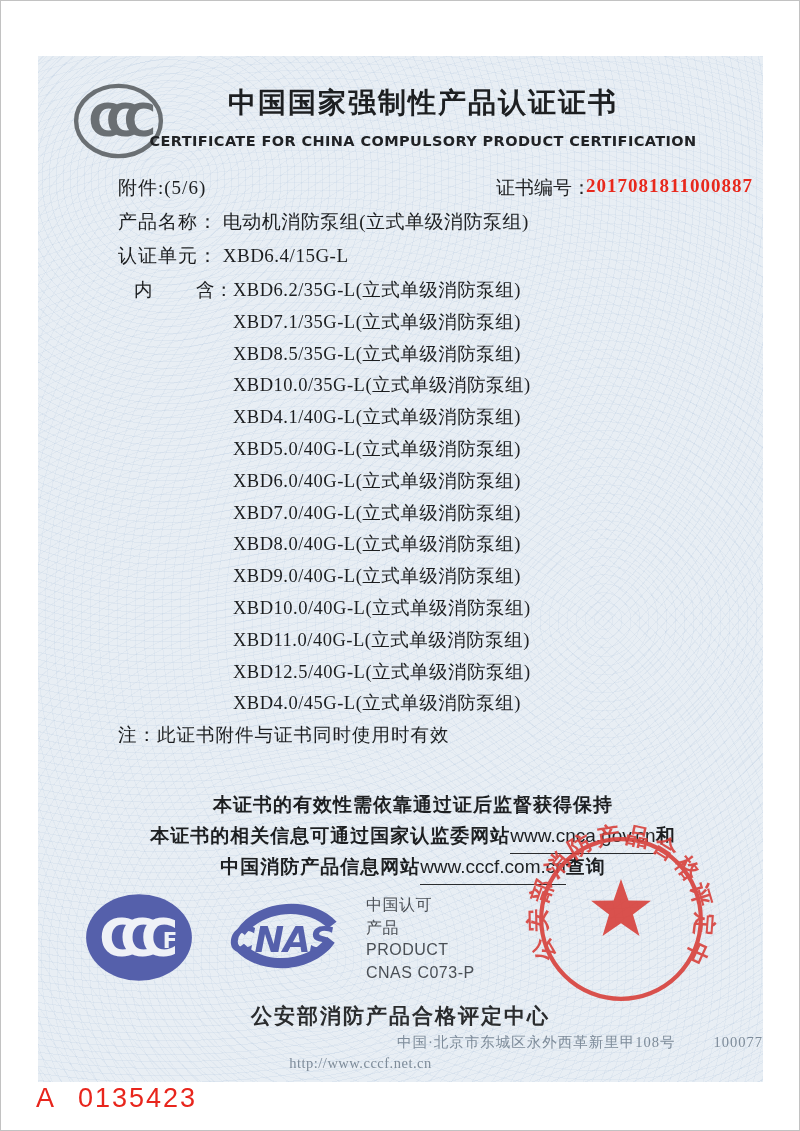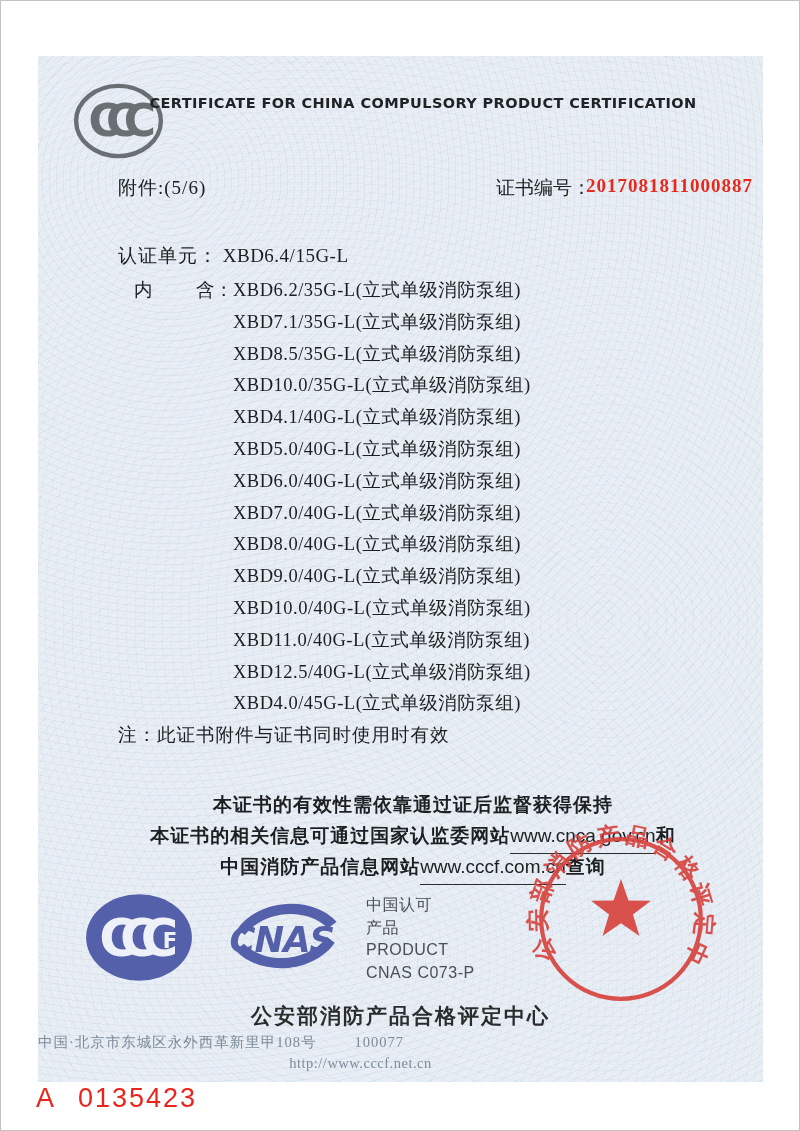--- a/index.html
+++ b/index.html
@@ -57,21 +57,21 @@
   .cccf-logo { left:43px; top:833px; width:116px; height:97px; }
   .cnas-logo { left:185px; top:837px; width:126px; height:86px; }
   .accred-text { left:328px; top:838px; font-family:"Liberation Sans","DejaVu Sans",sans-serif;
     font-size:16px; color:#4a4f55; line-height:22.5px; letter-spacing:.5px; }
   
   .stamp-caption { left:488px; top:869px; width:240px; font-size:19px; color:#2b2d2f; letter-spacing:1px; z-index:2; }
   .stamp { left:478px; top:758px; width:210px; height:210px; z-index:3; opacity:.92; }
   
   .issuer-name { left:0; top:946px; width:725px; text-align:center;
     font-size:21px; font-weight:bold; color:#2a2c2e; letter-spacing:2px; }
-  .issuer-addr { left:0; top:977px; width:725px; text-align:left;
+  .issuer-addr { left:0; top:977px; width:725px; text-align:right;
     font-size:14.5px; color:#7d8b99; letter-spacing:1px; }
   .issuer-addr .postcode { margin-left:38px; }
   .issuer-web { left:0; top:999px; width:645px; text-align:center;
     font-size:14.5px; color:#7d8b99; letter-spacing:.5px; }
   
   .serial {
     position:absolute; left:35px; top:1082px;
     font-family:"Liberation Sans","DejaVu Sans",sans-serif;
     font-size:27px; color:#e8251c; letter-spacing:2px; word-spacing:14px;
   }
@@ -80,29 +80,34 @@
 <body>
 
 <div class="paper">
 
   <svg class="abs ccc-logo" viewBox="0 0 130 110">
     <ellipse cx="65" cy="55" rx="58" ry="48" fill="none" stroke="#6a6f73" stroke-width="6"></ellipse>
     <text x="24" y="76" font-family="DejaVu Sans, sans-serif" font-weight="bold" font-size="60" letter-spacing="-20" fill="#6a6f73">CCC</text>
   </svg>
 
   <div class="abs header-text">
+    <div class="title">中国国家强制性产品认证证书</div>
     <div class="subtitle">CERTIFICATE FOR CHINA COMPULSORY PRODUCT CERTIFICATION</div>
   </div>
 
   <div class="abs meta-row row-attach">
     <span class="lbl">附件:(5/6)</span>
     <span class="certno-label">证书编号：</span>
     <span class="certno-value">2017081811000887</span>
   </div>
 
+  <div class="abs meta-row row-product">
+    <span class="lbl">产品名称：</span>
+    <span class="val">电动机消防泵组(立式单级消防泵组)</span>
+  </div>
 
   <div class="abs meta-row row-unit">
     <span class="lbl">认证单元：</span>
     <span class="val">XBD6.4/15G-L</span>
   </div>
 
   <div class="abs models">
     <div class="model-row first">
       <span class="contains-label">
         <span>内</span>

